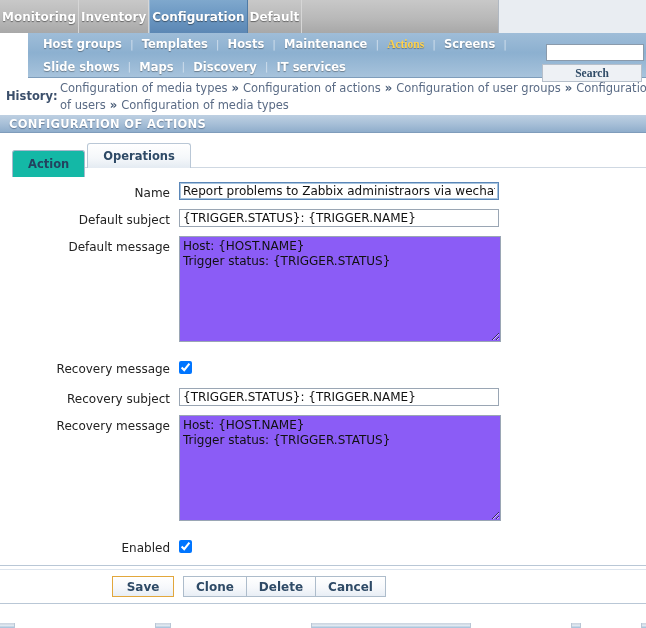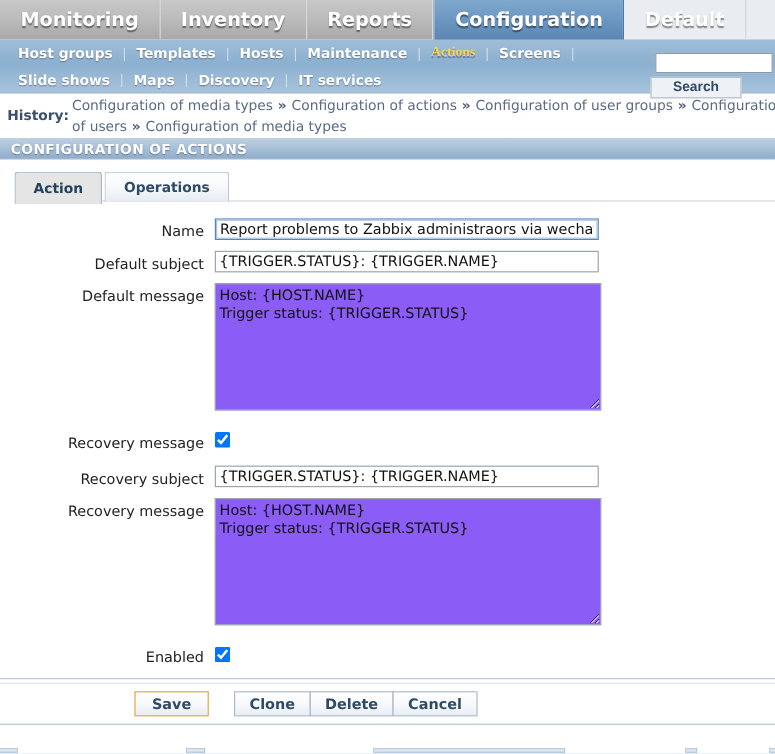--- a/index.html
+++ b/index.html
@@ -49,46 +49,47 @@
   .tm-items {
     position: relative;
     display: flex;
     align-items: stretch;
     height: 33px;
     z-index: 3;
   }
   .tm-item {
     display: flex;
     align-items: center;
-    padding: 0 17px;
+    padding: 0 2px;
     height: 33px;
     box-sizing: border-box;
     color: #ffffff;
     font-weight: bold;
-    font-size: 16px;
+    font-size: 12px;
     text-shadow: 0 1px 1px rgba(0,0,0,0.45);
     border-right: 1px solid #d6d6d6;
     cursor: pointer;
     white-space: nowrap;
   }
   .tm-item.active {
     background: linear-gradient(to bottom, #7fa8cd 0%, #6b97c2 50%, #5c87b4 100%);
     border-left: 1px solid #9cb9d4;
     border-right: 1px solid #4e7aa5;
     color: #ffffff;
   }
 
   
   .submenu {
     position: relative;
     background: linear-gradient(to bottom, #9fbdd8 0%, #8cb0d0 45%, #a7c3dc 100%);
     padding: 0;
     height: 45px;
     box-sizing: border-box;
     border-bottom: 1px solid #7e9dbb;
+    margin-left: 28px;
   }
   .subrow {
     display: flex;
     align-items: center;
     height: 22px;
     padding-left: 8px;
   }
   .subrow.second { height: 23px; }
   .sm-item {
     color: #ffffff;
@@ -126,28 +127,28 @@
     box-sizing: border-box;
     font-family: "DejaVu Sans", "Liberation Sans", sans-serif;
     font-size: 11px;
     padding: 1px 3px;
     margin-left: 6px;
     display: block;
   }
   .search-btn {
     margin-top: 3px;
     margin-left: 2px;
-    width: 76px;
+    width: 100px;
     height: 18px;
     background: #eef1f5;
     border: 1px solid #b6bfca;
     color: #2e4a66;
     font-weight: bold;
     font-size: 11.5px;
-    font-family: Liberation Sans, sans-serif;
+    font-family: Liberation Serif, serif;
     cursor: pointer;
     line-height: 16px;
     text-align: center;
     box-sizing: border-box;
   }
 
   
   .history {
     position: relative;
     background: #ffffff;
@@ -227,25 +228,25 @@
     font-weight: bold;
     font-size: 11.5px;
     display: flex;
     align-items: center;
     justify-content: center;
     cursor: pointer;
     position: relative;
     top: 1px;
   }
   .tab.active {
-    background: #e5e5e5;
+    background: #14b8a6;
     border-color: #a8bacd;
     color: #23425f;
     height: 27px;
-    top: 3px;
+    top: 10px;
     z-index: 3;
   }
 
   
   .formtable {
     margin-top: 14px;
     width: 100%;
     border-collapse: collapse;
   }
   .formtable td {
@@ -332,21 +333,21 @@
     font-size: 12px;
     font-family: "DejaVu Sans", "Liberation Sans", sans-serif;
     cursor: pointer;
     display: flex;
     align-items: center;
     justify-content: center;
     margin-right: -1px;
   }
   .btn.primary {
     border: 1px solid #e2a73c;
-    margin-right: 21px;
+    margin-right: 9px;
   }
   .bottom-peek {
     position: absolute;
     left: 0;
     bottom: 0;
     width: 646px;
     height: 7px;
     background: linear-gradient(to bottom, #ffffff 0%, #ffffff 35%, #b9c7d6 36%, #e9eef4 60%, #9fbdd8 100%);
   }
   .bottom-peek .seg {
@@ -362,21 +363,20 @@
 <body>
 
 <div id="page">
 
   <div class="topmenu">
     <div class="topmenu-strip"></div>
     <div class="topmenu-right"></div>
     <div class="tm-items" id="tm-items">
         <div class="tm-item">Monitoring</div>
         <div class="tm-item">Inventory</div>
-        <div class="tm-item">Reports</div>
         <div class="tm-item active">Configuration</div>
         <div class="tm-item">Default</div>
       </div>
   </div>
 
   <div class="submenu">
     <div class="subrow" id="subrow1">
         <span class="sm-item">Host groups</span>
         <span class="sm-sep">|</span>
         <span class="sm-item">Templates</span>

